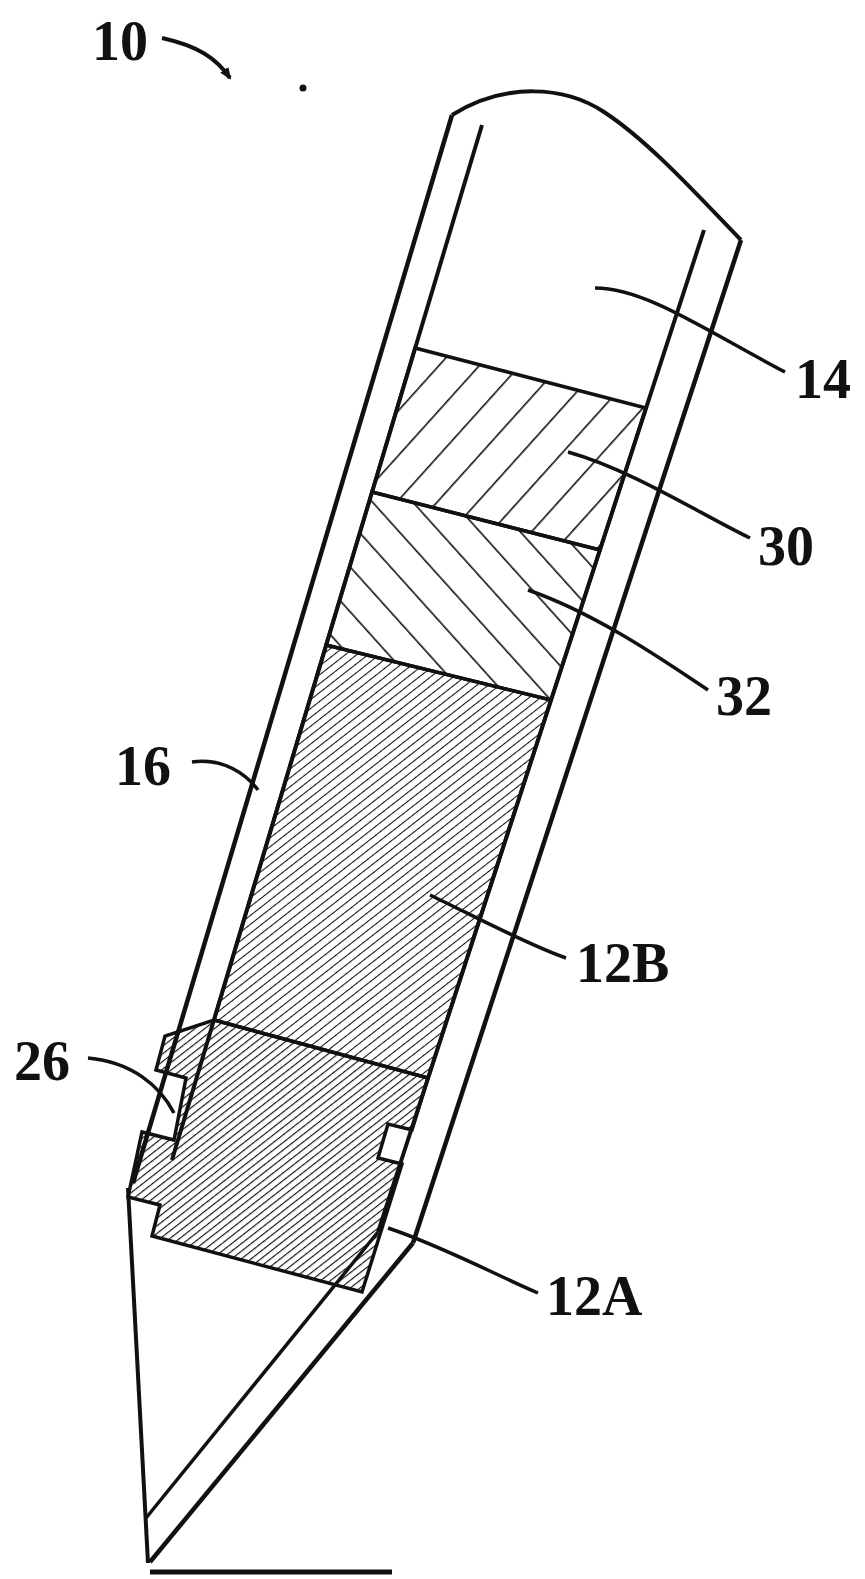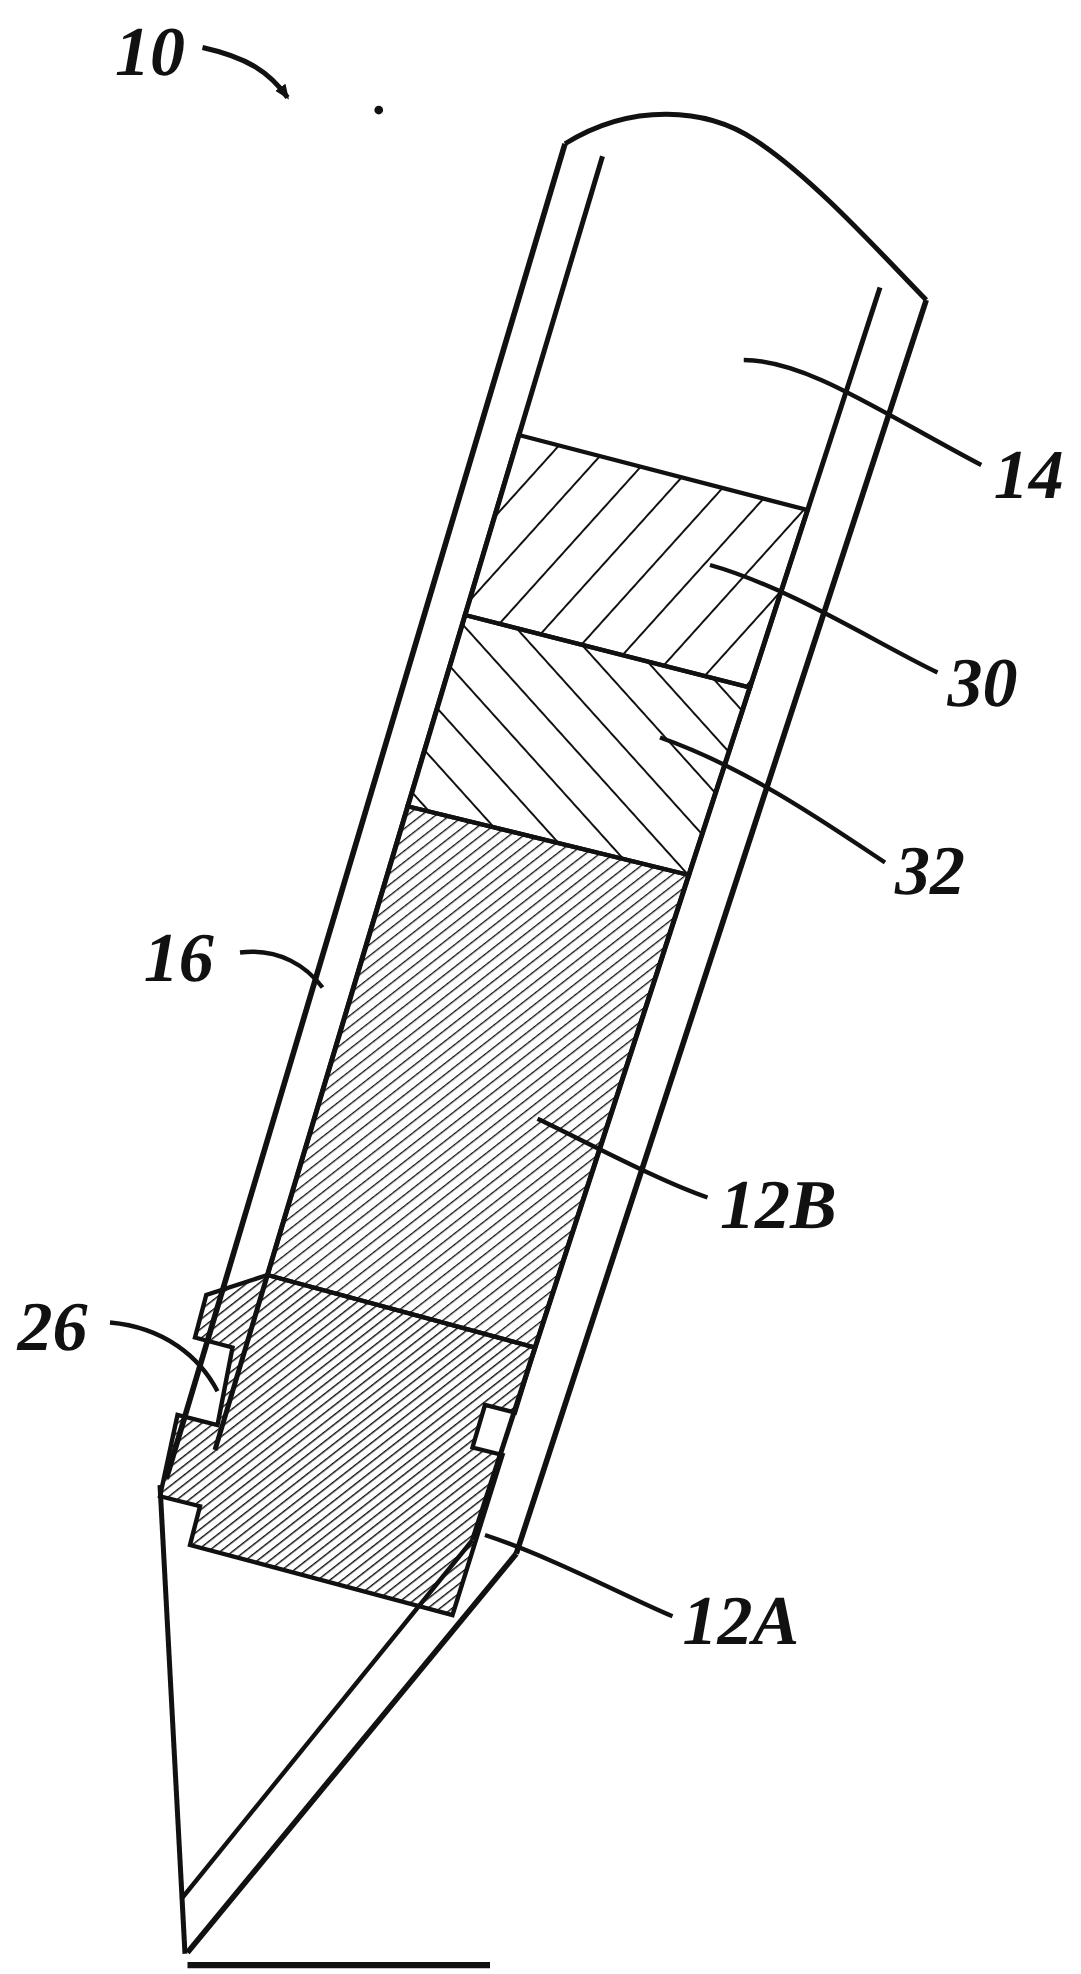--- a/index.html
+++ b/index.html
@@ -6,21 +6,20 @@
     margin: 0;
     padding: 0;
     background: #ffffff;
   }
   .figure-wrap {
     width: 858px;
     height: 1579px;
     position: relative;
     background: #ffffff;
     overflow: hidden;
-    font-style: italic;
   }
   svg {
     display: block;
   }
   .ref-label {
     font-family: "Liberation Serif", "DejaVu Serif", serif;
     font-weight: bold;
     font-size: 56px;
     fill: #111111;
   }

